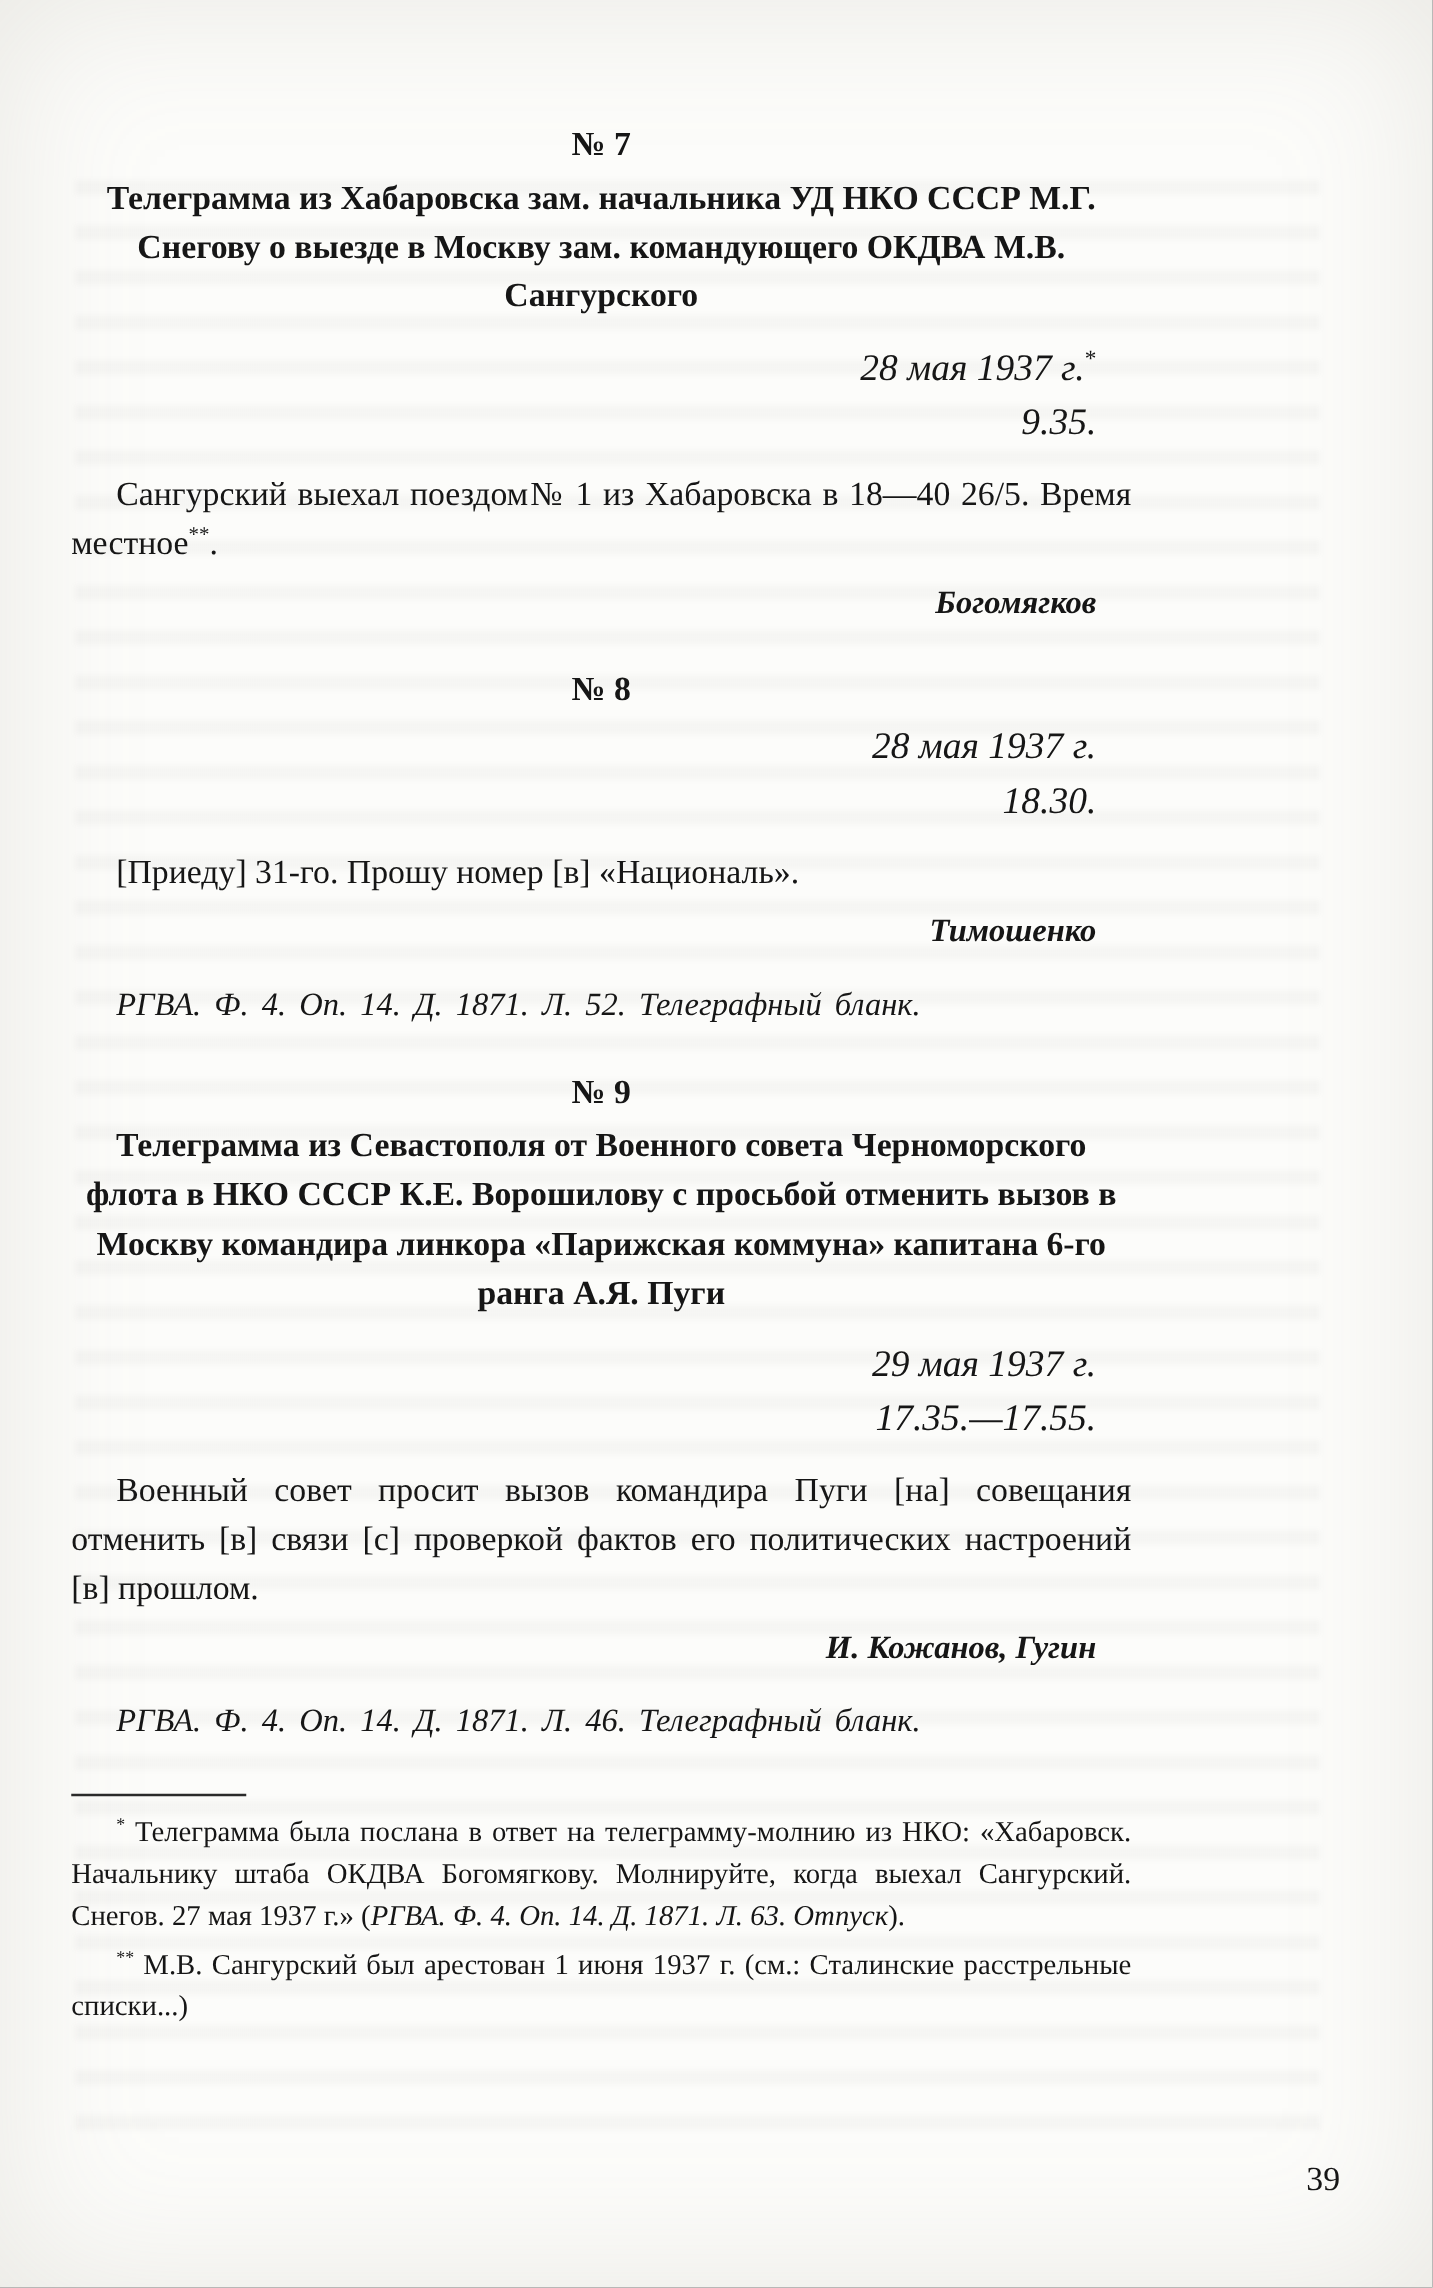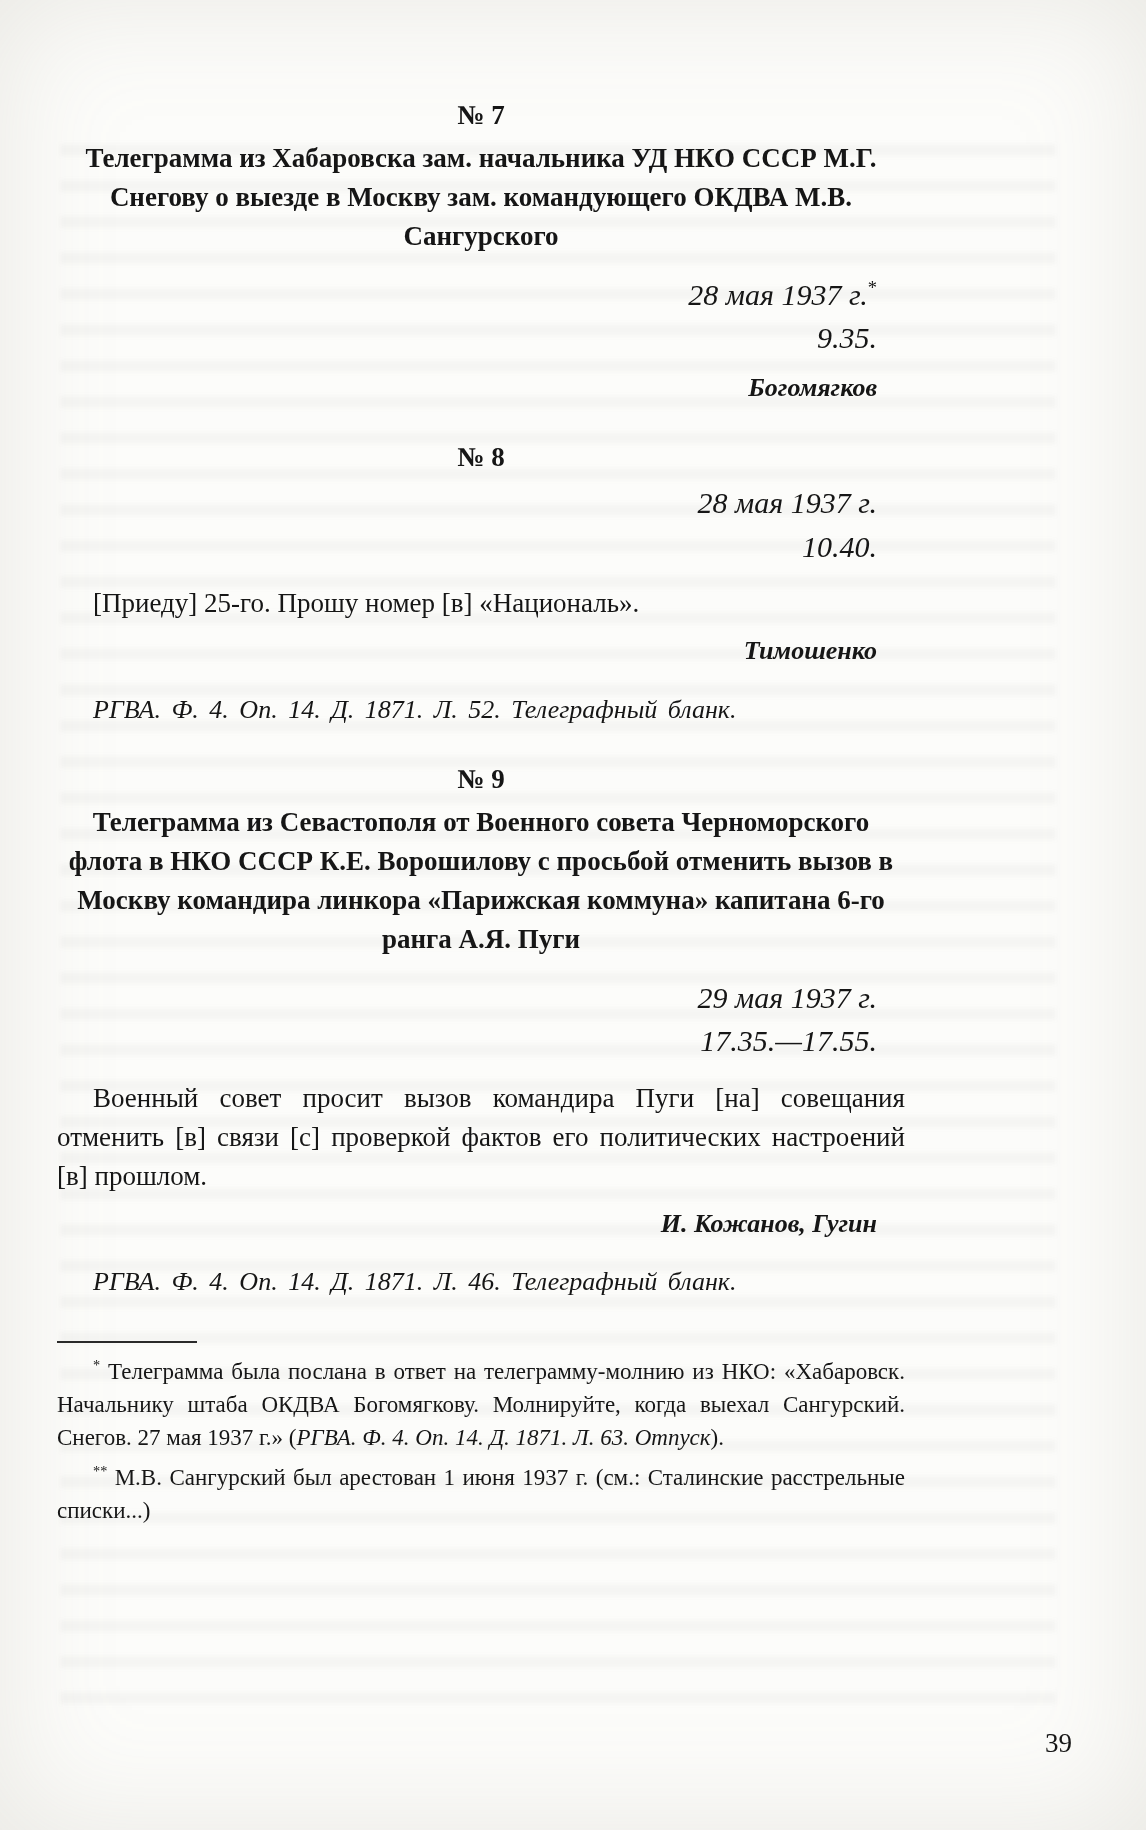--- a/index.html
+++ b/index.html
@@ -113,30 +113,31 @@
 
   <div class="content">
 
     <section class="doc">
       <h2 class="doc-number">№ 7</h2>
       <h1 class="doc-title">Телеграмма из Хабаровска зам. начальника УД НКО СССР М.Г. Снегову о выезде в Москву зам. командующего ОКДВА М.В. Сангурского</h1>
       <div class="dateline">
         <div><span>28 мая 1937 г.</span><sup class="fn-ref">*</sup></div>
         <div>9.35.</div>
       </div>
+      <p class="para"><span>Сангурский выехал поездом№ 1 из Хабаровска в 18—40 26/5. Время местное</span><sup class="fn-ref">**</sup><span>.</span></p>
       <div class="signature">Богомягков</div>
     </section>
 
     <section class="doc">
       <h2 class="doc-number">№ 8</h2>
       <div class="dateline">
         <div><span>28 мая 1937 г.</span><sup class="fn-ref"></sup></div>
-        <div>10.40.</div>
+        <div>18.30.</div>
       </div>
-      <p class="para"><span>[Приеду] 25-го. Прошу номер [в] «Националь».</span><sup class="fn-ref"></sup><span></span></p>
+      <p class="para"><span>[Приеду] 31-го. Прошу номер [в] «Националь».</span><sup class="fn-ref"></sup><span></span></p>
       <div class="signature">Тимошенко</div>
       <p class="source">РГВА. Ф. 4. Оп. 14. Д. 1871. Л. 52. Телеграфный бланк.</p>
     </section>
 
     <section class="doc">
       <h2 class="doc-number">№ 9</h2>
       <h1 class="doc-title">Телеграмма из Севастополя от Военного совета Черноморского флота в НКО СССР К.Е. Ворошилову с просьбой отменить вызов в Москву командира линкора «Парижская коммуна» капитана 6-го ранга А.Я. Пуги</h1>
       <div class="dateline">
         <div><span>29 мая 1937 г.</span><sup class="fn-ref"></sup></div>
         <div>17.35.—17.55.</div>

